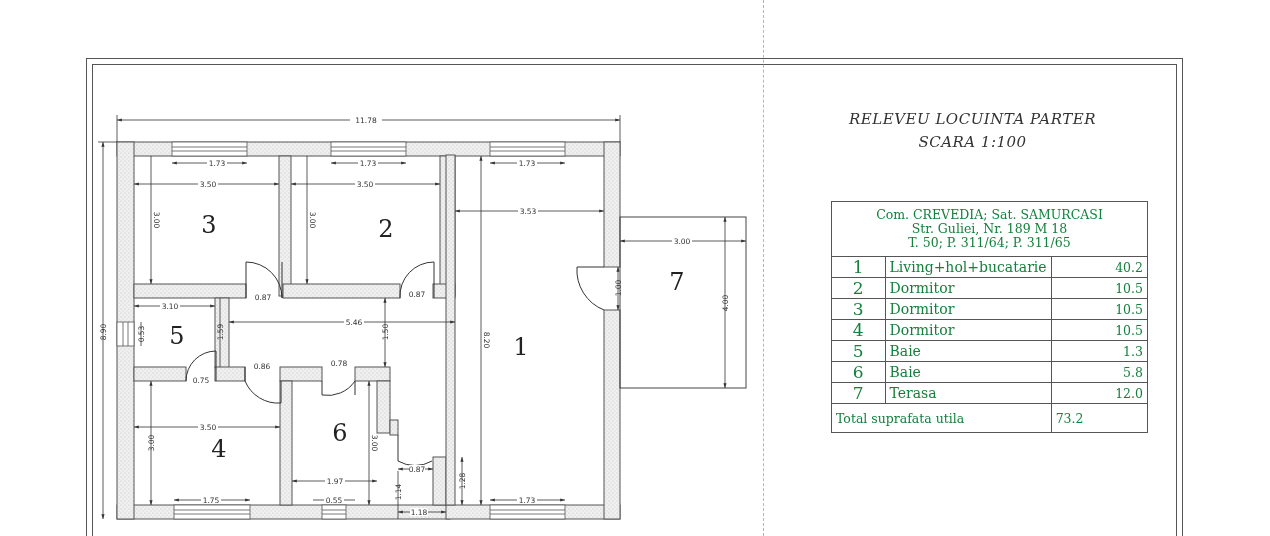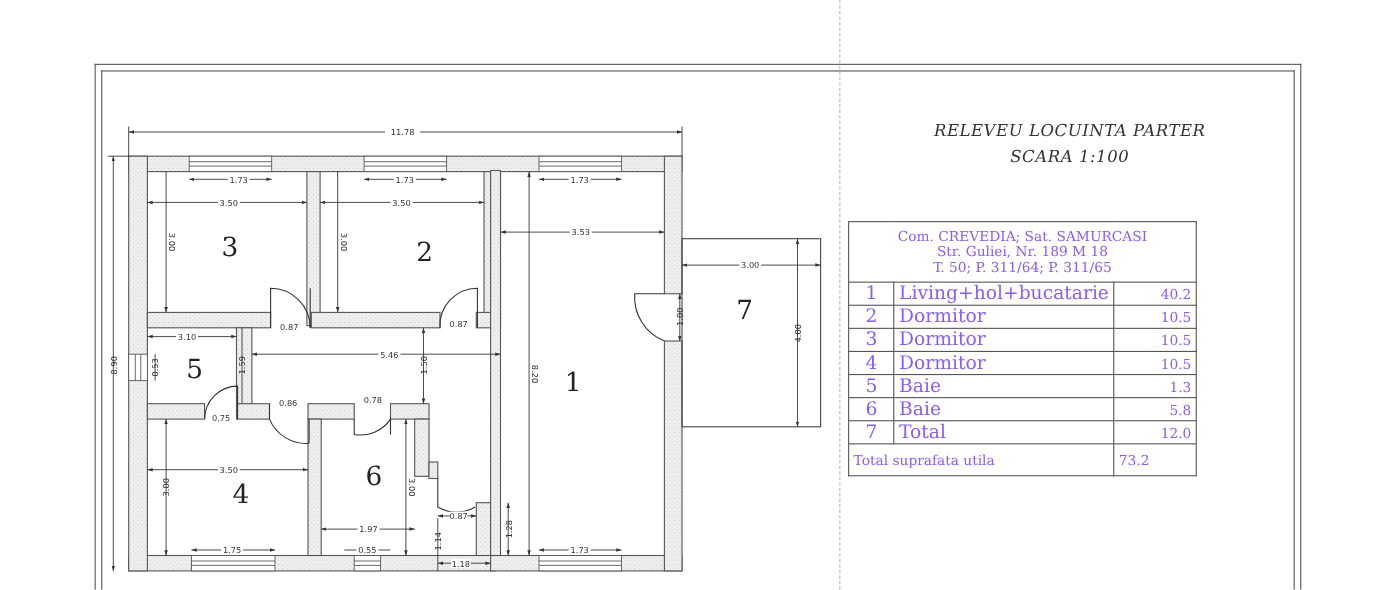--- a/index.html
+++ b/index.html
@@ -2,27 +2,27 @@
 <html><head>
 <meta charset="utf-8">
 <style>
   html, body { margin: 0; padding: 0; background: #ffffff; }
   body { width: 1270px; height: 536px; position: relative; overflow: hidden; font-family: "DejaVu Serif", serif; color: #222; }
   .abs { position: absolute; }
   .frame-outer { left: 86px; top: 58px; width: 1095px; height: 500px; border: 1px solid #555; border-bottom: none; }
   .frame-inner { left: 92px; top: 64px; width: 1083px; height: 500px; border: 1px solid #555; border-bottom: none; }
   .fold { left: 763px; top: 0; width: 0; height: 536px; border-left: 1px dashed #d9a5b5; }
   .title { left: 815px; width: 315px; text-align: center; font-size: 15px; letter-spacing: 0.5px; color: #333; font-style: italic; }
-  table.rooms { position: absolute; left: 771px; top: 201px; width: 317px; border-collapse: collapse; font-size: 12.5px; color: #8b5cf6; }
+  table.rooms { position: absolute; left: 831px; top: 201px; width: 317px; border-collapse: collapse; font-size: 12.5px; color: #15803d; }
   table.rooms td { border: 1px solid #555; padding: 0 4px; }
   .hdr { text-align: center; line-height: 14px; padding: 6px 0 !important; font-size: 12.5px; }
   .sub { text-align: center; height: 16px; font-size: 12.5px; }
   .colh { text-align: center; font-size: 11px; line-height: 15px; height: 40px; }
   .num { text-align: center; font-size: 17px; width: 46px; line-height: 20px; height: 20px; }
-  .name { font-size: 17px; }
+  .name { font-size: 14px; }
   .area { text-align: right; width: 90px; font-size: 12.5px; }
   .total { text-align: left; height: 28px; margin-top: 21px; }
   svg text { font-family: "DejaVu Sans", sans-serif; }
 </style>
 </head>
 <body>
 
 <div class="abs frame-outer"></div>
 <div class="abs frame-inner"></div>
 <div class="abs fold"></div>
@@ -64,21 +64,21 @@
         <td class="name">Baie</td>
         <td class="area">1.3</td>
       </tr>
   <tr>
         <td class="num">6</td>
         <td class="name">Baie</td>
         <td class="area">5.8</td>
       </tr>
   <tr>
         <td class="num">7</td>
-        <td class="name">Total</td>
+        <td class="name">Terasa</td>
         <td class="area">12.0</td>
       </tr>
   <tr>
     <td colspan="2" class="total">Total suprafata utila</td>
     <td class="area total">73.2</td>
   </tr>
 </tbody>
   </table>
 
 <svg class="abs" style="left:0;top:0;" width="770" height="536" viewBox="0 0 770 536">

